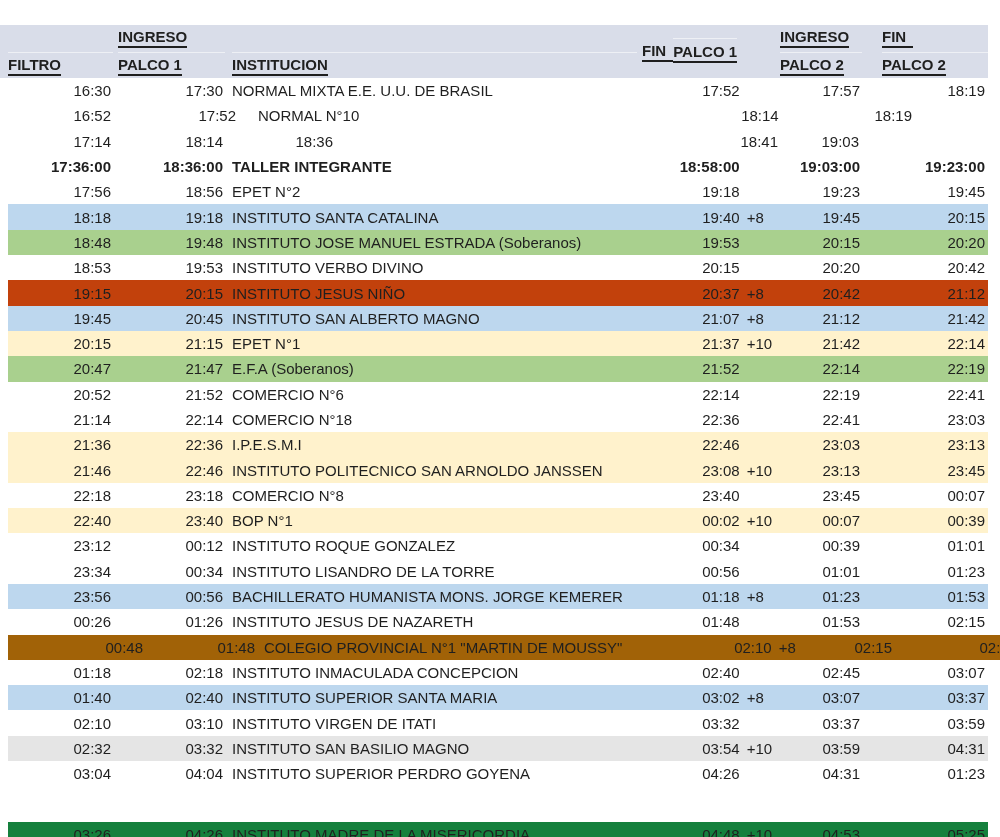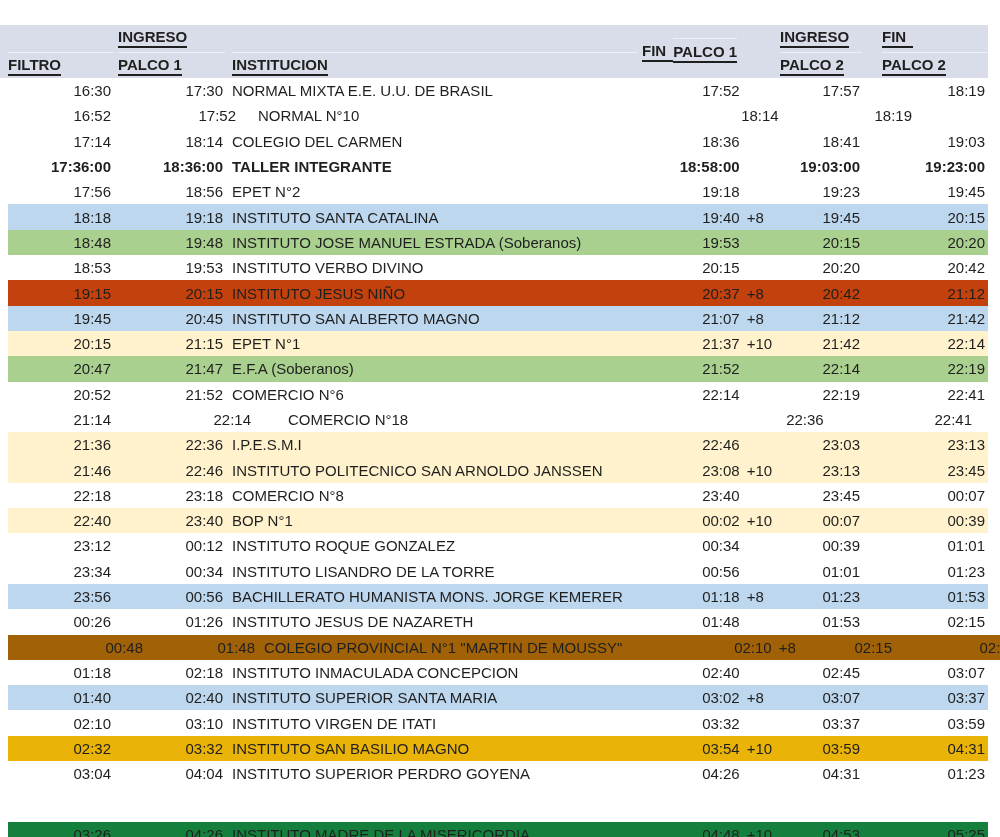--- a/index.html
+++ b/index.html
@@ -108,21 +108,20 @@
     <div class="cell c4">
       <span class="t">18:14</span>
       <span class="plus"></span>
     </div>
     <div class="cell c5 num"><span>18:19</span></div>
     <div class="cell c6 num"><span>18:41</span></div>
   </div>
       <div class="row" style="background: transparent;">
     <div class="cell c1 num"><span>17:14</span></div>
     <div class="cell c2 num"><span>18:14</span></div>
-    <div class="cell c3"><span>COLEGIO DEL CARMEN</span></div>
     <div class="cell c4">
       <span class="t">18:36</span>
       <span class="plus"></span>
     </div>
     <div class="cell c5 num"><span>18:41</span></div>
     <div class="cell c6 num"><span>19:03</span></div>
   </div>
       <div class="row" style="background: transparent; font-weight: bold;">
     <div class="cell c1 num"><span>17:36:00</span></div>
     <div class="cell c2 num"><span>18:36:00</span></div>
@@ -226,21 +225,21 @@
     <div class="cell c1 num"><span>20:52</span></div>
     <div class="cell c2 num"><span>21:52</span></div>
     <div class="cell c3"><span>COMERCIO N°6</span></div>
     <div class="cell c4">
       <span class="t">22:14</span>
       <span class="plus"></span>
     </div>
     <div class="cell c5 num"><span>22:19</span></div>
     <div class="cell c6 num"><span>22:41</span></div>
   </div>
-      <div class="row" style="background: transparent; gap: 28px;">
+      <div class="row" style="background: transparent;">
     <div class="cell c1 num"><span>21:14</span></div>
     <div class="cell c2 num"><span>22:14</span></div>
     <div class="cell c3"><span>COMERCIO N°18</span></div>
     <div class="cell c4">
       <span class="t">22:36</span>
       <span class="plus"></span>
     </div>
     <div class="cell c5 num"><span>22:41</span></div>
     <div class="cell c6 num"><span>23:03</span></div>
   </div>
@@ -369,21 +368,21 @@
     <div class="cell c1 num"><span>02:10</span></div>
     <div class="cell c2 num"><span>03:10</span></div>
     <div class="cell c3"><span>INSTITUTO VIRGEN DE ITATI</span></div>
     <div class="cell c4">
       <span class="t">03:32</span>
       <span class="plus"></span>
     </div>
     <div class="cell c5 num"><span>03:37</span></div>
     <div class="cell c6 num"><span>03:59</span></div>
   </div>
-      <div class="row" style="background: #eab308;">
+      <div class="row" style="background: #e5e5e5;">
     <div class="cell c1 num"><span>02:32</span></div>
     <div class="cell c2 num"><span>03:32</span></div>
     <div class="cell c3"><span>INSTITUTO SAN BASILIO MAGNO</span></div>
     <div class="cell c4">
       <span class="t">03:54</span>
       <span class="plus">+10</span>
     </div>
     <div class="cell c5 num"><span>03:59</span></div>
     <div class="cell c6 num"><span>04:31</span></div>
   </div>

